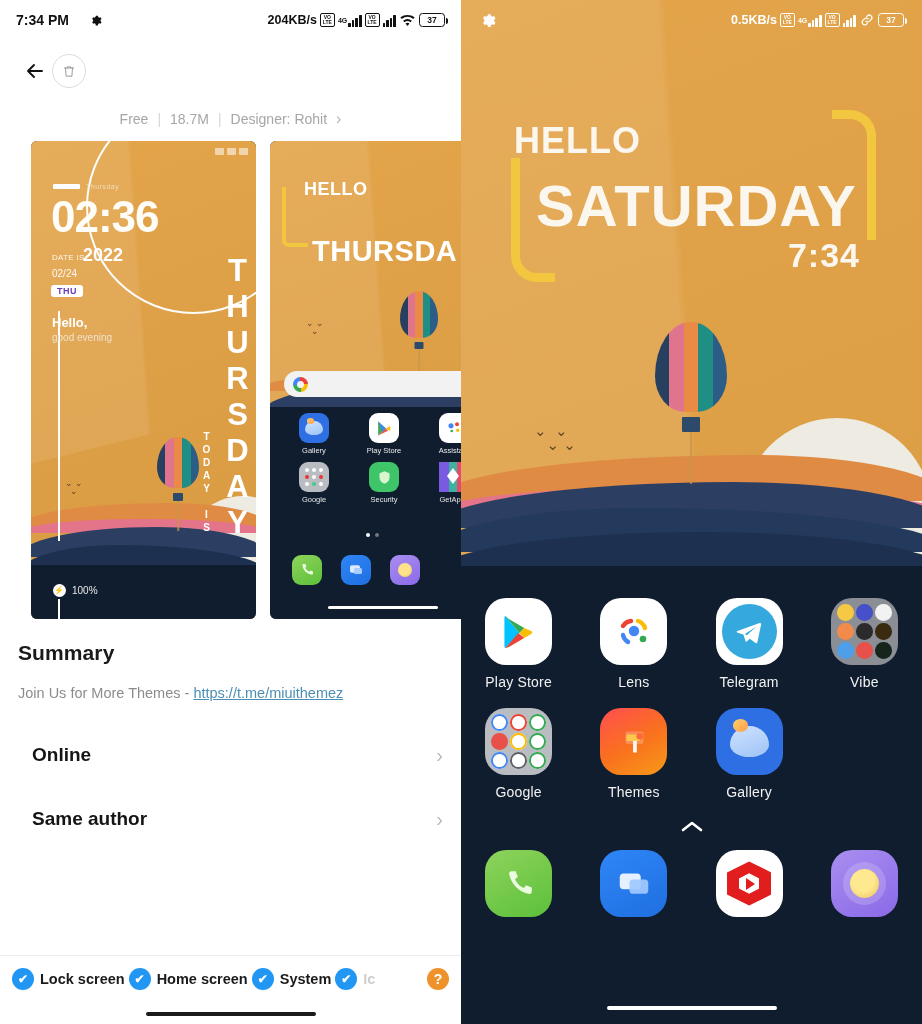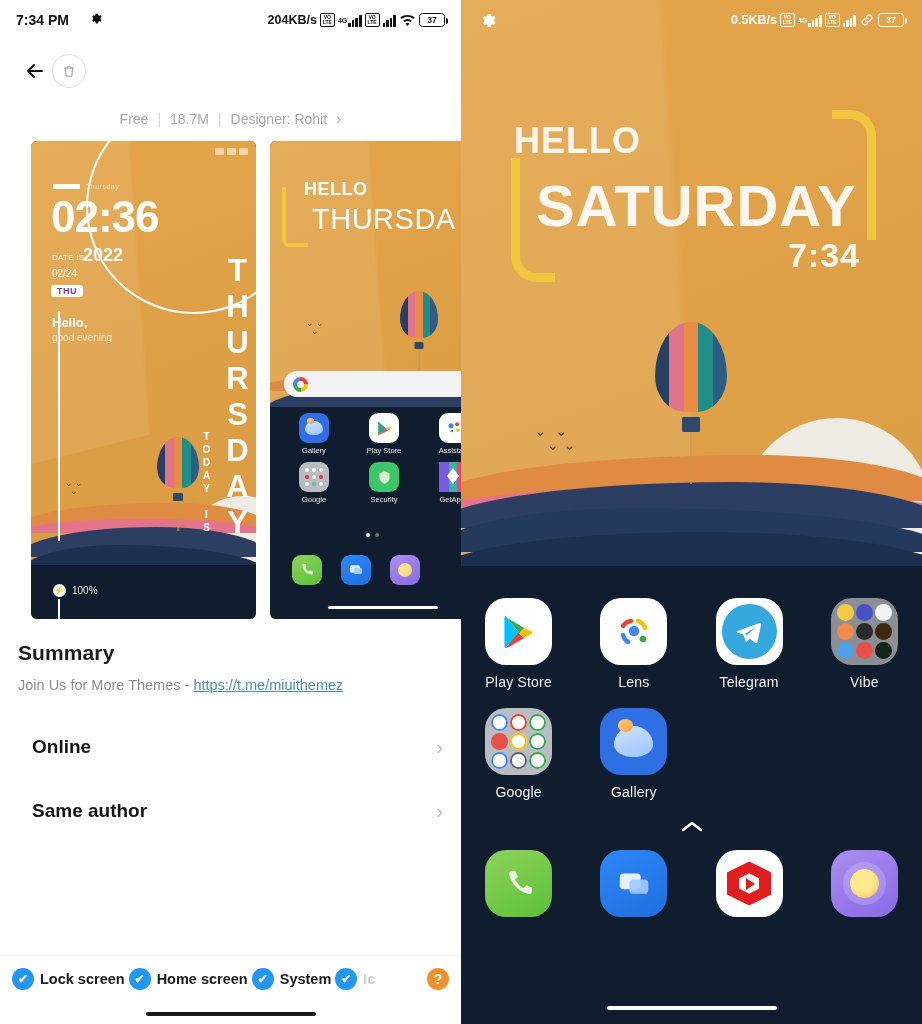--- a/index.html
+++ b/index.html
@@ -12,21 +12,21 @@
 
   
   .left-panel {
     position: relative; width: 461px; height: 1024px;
     background: #ffffff; overflow: hidden;
   }
   .statusbar {
     height: 40px; display: flex; align-items: center;
     padding: 0 16px; font-size: 14px; font-weight: 600; color: #111;
   }
-  .sb-left { display: flex; align-items: flex-start; gap: 20px; }
+  .sb-left { display: flex; align-items: center; gap: 20px; }
   .sb-mid { flex: 1; }
   .sb-right { display: flex; align-items: center; gap: 3px; font-size: 12.5px; font-weight: 600; }
   .gear-ic { width: 13px; height: 13px; display:inline-block; }
   .volte-box {
     display:inline-flex; flex-direction:column; align-items:center; justify-content:center;
     border: 1.4px solid #111; border-radius: 2px;
     width: 15px; height: 14px; font-size: 5px; line-height: 5.5px; font-weight: 700;
   }
   .sig { display:inline-flex; align-items:flex-end; gap:1px; height: 13px; }
   .sig i { display:block; width: 2.6px; background:#111; border-radius:.5px; }
@@ -104,42 +104,42 @@
   .lk-vert2 {
     position:absolute; color:#fff; font-weight:600; font-size:10px; letter-spacing:2px;
     writing-mode: vertical-rl; text-orientation: upright;
   }
   .lk-batt { position:absolute; display:flex; align-items:center; gap:6px; color:#e8e8e8; font-size:10px;}
   .lk-batt .dot { width:13px;height:13px;border-radius:50%;background:#fff;color:#12263d;font-size:8px;
       display:flex;align-items:center;justify-content:center; font-weight:700;}
 
   
   .hs-hello { position:absolute; color:#fff; font-weight:800; font-size:18px; letter-spacing:.5px; }
-  .hs-day   { position:absolute; color:#fff; font-weight:400; font-size:29px; letter-spacing:.5px; }
+  .hs-day   { position:absolute; color:#fff; font-weight:700; font-size:29px; letter-spacing:.5px;margin-top:32px; }
   .hs-brk   { position:absolute; border:4px solid #f3c63f; }
   .hs-brk.l { border-right:none; border-top:none; border-radius:0 0 0 7px; }
   .searchbar { position:absolute; background:#f2f2f2; border-radius:18px; display:flex; align-items:center; padding-left:9px;}
   .g-logo { width:15px; height:15px; border-radius:50%;
       background: conic-gradient(#ea4335 0 25%, #fbbc05 0 50%, #34a853 0 75%, #4285f4 0 100%);
       position:relative; }
   .g-logo::after{content:"";position:absolute;inset:4px;background:#f2f2f2;border-radius:50%;}
   .p2grid { position:absolute; display:grid; grid-template-columns: repeat(3, 1fr); gap: 7px 10px; }
   .p2app { display:flex; flex-direction:column; align-items:center; gap:3px; }
   .p2icon { width:30px; height:30px; border-radius:9px; display:flex; align-items:center; justify-content:center; }
   .p2lab { color:#e9e9e9; font-size:7.5px; white-space:nowrap; }
   .pdots { position:absolute; display:flex; gap:5px; }
   .pdots i { width:4px;height:4px;border-radius:50%;background:#fff;display:block;}
   .pdots i.off{opacity:.4;}
   .p2dock { position:absolute; display:flex; gap:19px; }
   .homebar-sm { position:absolute; height:3px; background:#fff; border-radius:2px;}
 
   
   .summary { padding: 20px 18px 0; }
   .summary h2 { font-size: 21px; font-weight: 700; color:#1a1a1a; letter-spacing:.1px;}
-  .summary .desc { margin-top:12px; font-size: 14.5px; color:#8c8c8c; }
+  .summary .desc { margin-top:20px; font-size: 14.5px; color:#8c8c8c; }
   .summary .desc a { color:#4c8fb3; text-decoration: underline; }
   .list-item {
     height: 64px; margin: 0 18px 0 32px; display:flex; align-items:center; justify-content:space-between;
     font-size: 19px; font-weight: 600; color: #151515; cursor:pointer;
   }
   .list-item .chev { color:#b9b9b9; font-weight:400; font-size:20px; }
 
   .divider { height:1px; background:#ebebeb; margin-top: 6px; }
 
   .applyzone { position:absolute; bottom:0; left:0; width:461px; background:#fff; }
@@ -645,20 +645,31 @@
               <i style="background:#fff;box-shadow:inset 0 0 0 2px #fbbc04"></i>
               <i style="background:#fff;box-shadow:inset 0 0 0 2px #34a853"></i>
               <i style="background:#fff;box-shadow:inset 0 0 0 2px #4285f4"></i>
               <i style="background:#fff;box-shadow:inset 0 0 0 2px #5f6368"></i>
               <i style="background:#fff;box-shadow:inset 0 0 0 2px #34a853"></i>
             </span>
           </span>
           <span class="applabel">Google</span>
         </div>
         <div class="app">
+          <span class="appicon ic-themes">
+            <svg width="38" height="38" viewBox="0 0 40 40">
+              <rect x="11" y="9" width="19" height="13" rx="2" fill="#ffffff" opacity=".22"></rect>
+              <path d="M12 12h14v7H12z" fill="#fbd34d" opacity=".85"></path>
+              <path d="M19 19h4v12h-4z" fill="#fff" opacity=".95"></path>
+              <circle cx="26" cy="14" r="3.4" fill="#ff6a3d"></circle>
+            </svg>
+          </span>
+          <span class="applabel">Themes</span>
+        </div>
+        <div class="app">
           <span class="appicon ic-gallery">
             <span class="gal-cloud">
               <i class="gal-sun"></i>
             </span>
           </span>
           <span class="applabel">Gallery</span>
         </div>
       </div>
 
       <div class="dockarrow">

